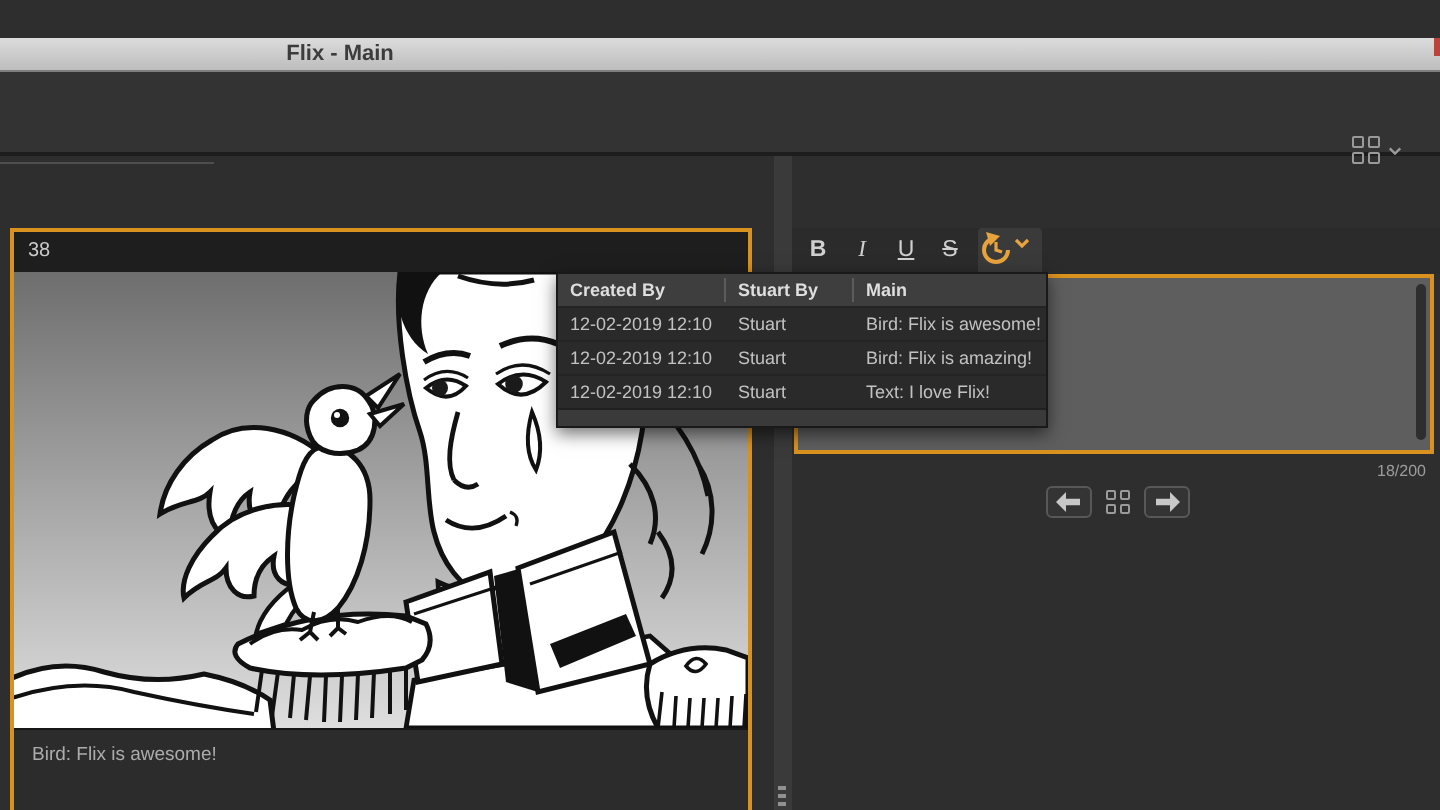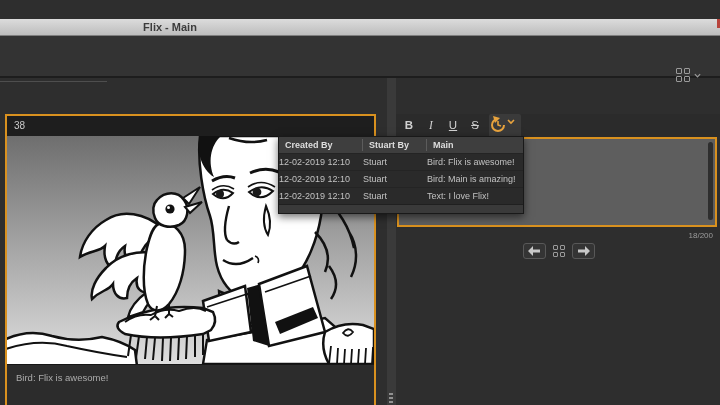--- a/index.html
+++ b/index.html
@@ -66,21 +66,21 @@
 
   
   .popup { position:absolute; left:278px; top:117px; width:246px; z-index:50;
            background:#2a2a2a; border:1px solid #191919; box-shadow:0 3px 8px rgba(0,0,0,.55);
            font-size:9px; color:#c2c2c2; }
   .popup-row { display:grid; grid-template-columns:84px 64px 1fr; align-items:center; }
   .popup-header { height:16px; background:#3e3e3e; font-weight:bold; color:#dedede; }
   .popup-header > div { padding-left:6px; height:12px; line-height:12px; border-right:1px solid #5c5c5c; }
   .popup-header > div:last-child { border-right:none; }
   .popup-r { height:17px; background:#2a2a2a; border-top:1px solid #242424; }
-  .popup-r > div { white-space:nowrap; overflow:hidden; }
+  .popup-r > div { padding-left:6px; white-space:nowrap; overflow:hidden; }
   .popup-footer { height:9px; background:#3a3a3a; border-top:1px solid #202020; }
 </style>
 </head>
 <body>
 
 <div class="app">
 
   <div class="titlebar">
     <span class="titlebar-text">Flix - Main</span>
     <span class="corner-artifact"></span>
@@ -232,21 +232,21 @@
       <div>Main</div>
     </div>
     <div class="popup-row popup-r">
       <div>12-02-2019 12:10</div>
       <div>Stuart</div>
       <div>Bird: Flix is awesome!</div>
     </div>
     <div class="popup-row popup-r">
       <div>12-02-2019 12:10</div>
       <div>Stuart</div>
-      <div>Bird: Main is amazing!</div>
+      <div>Bird: Flix is amazing!</div>
     </div>
     <div class="popup-row popup-r">
       <div>12-02-2019 12:10</div>
       <div>Stuart</div>
       <div>Text: I love Flix!</div>
     </div>
     <div class="popup-footer"></div>
   </div>
 
 </div>

